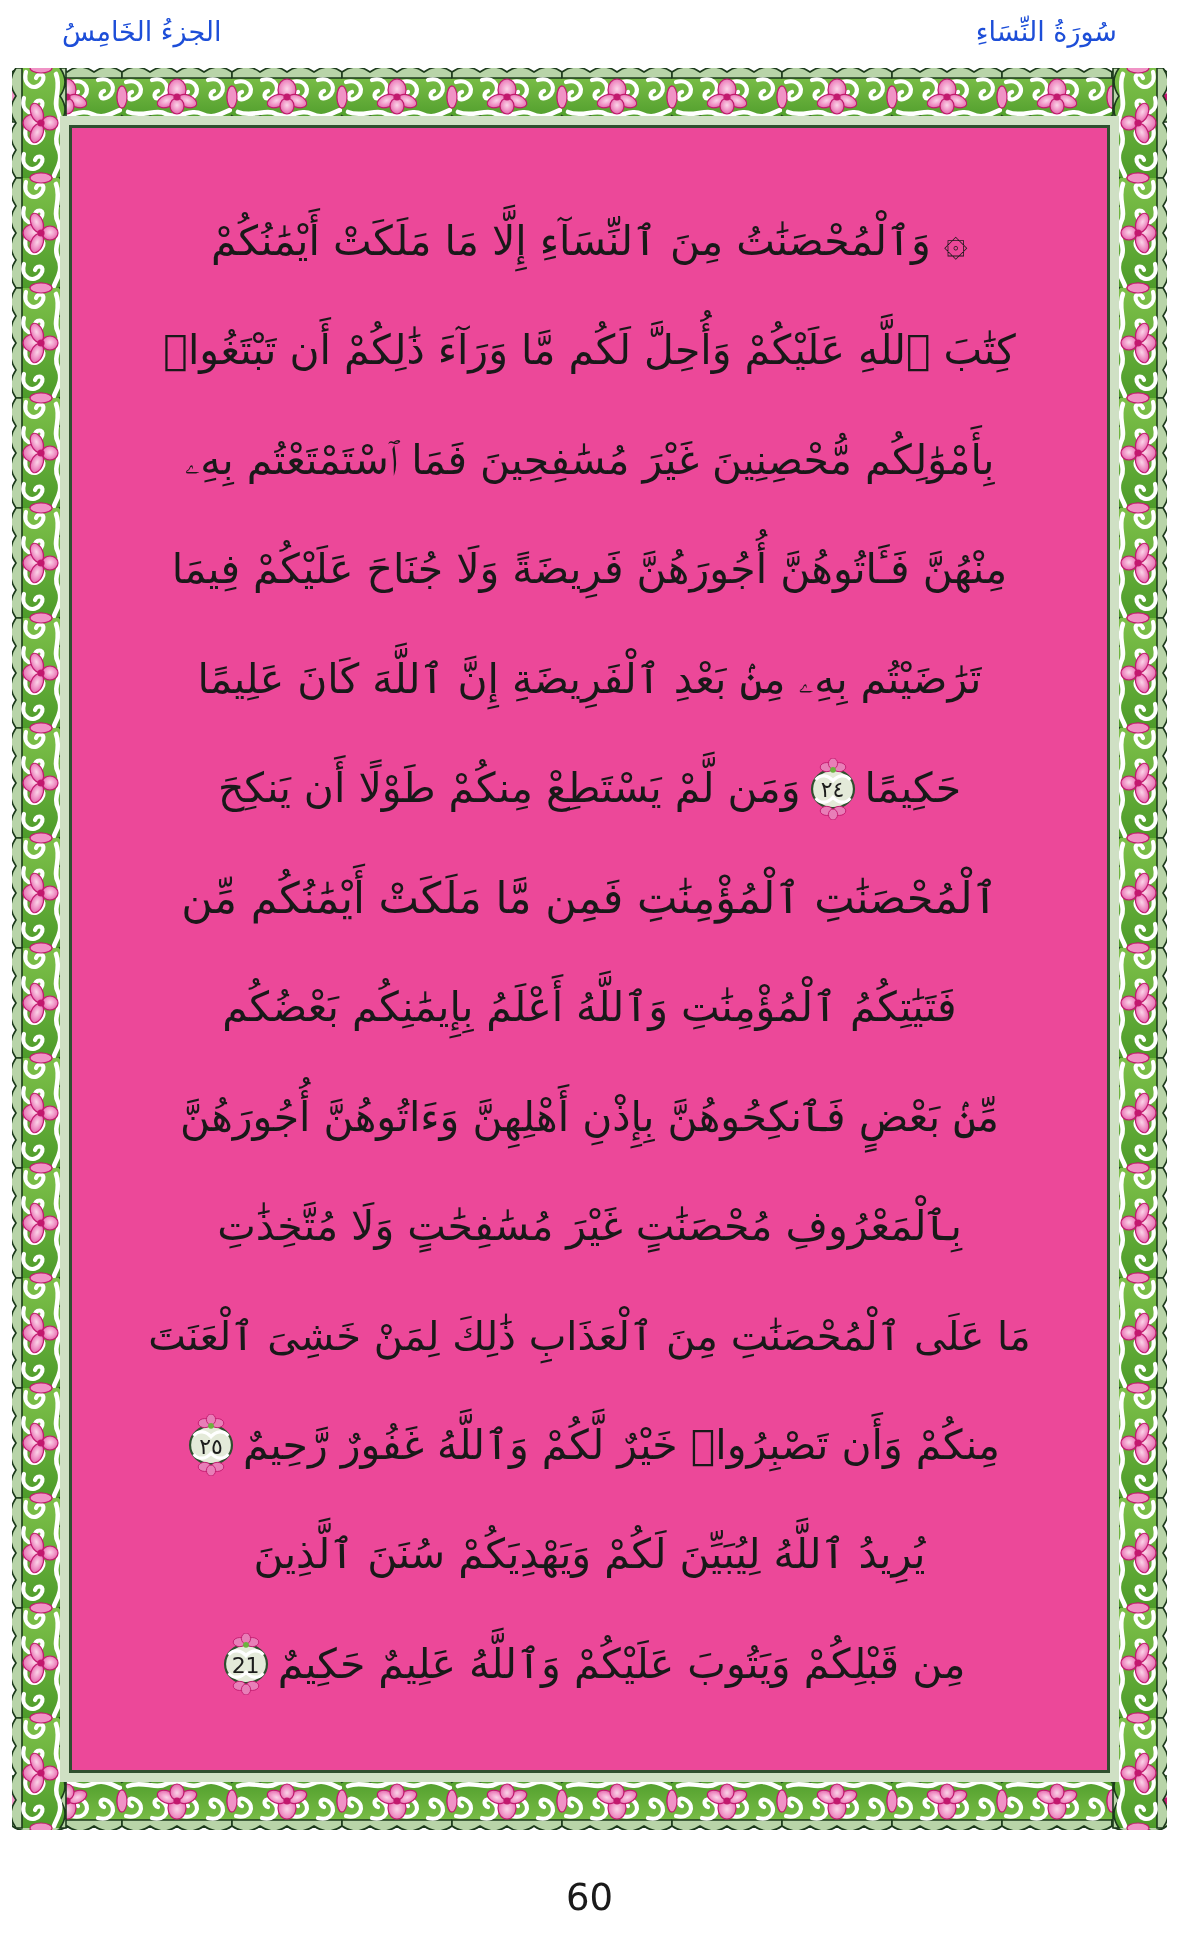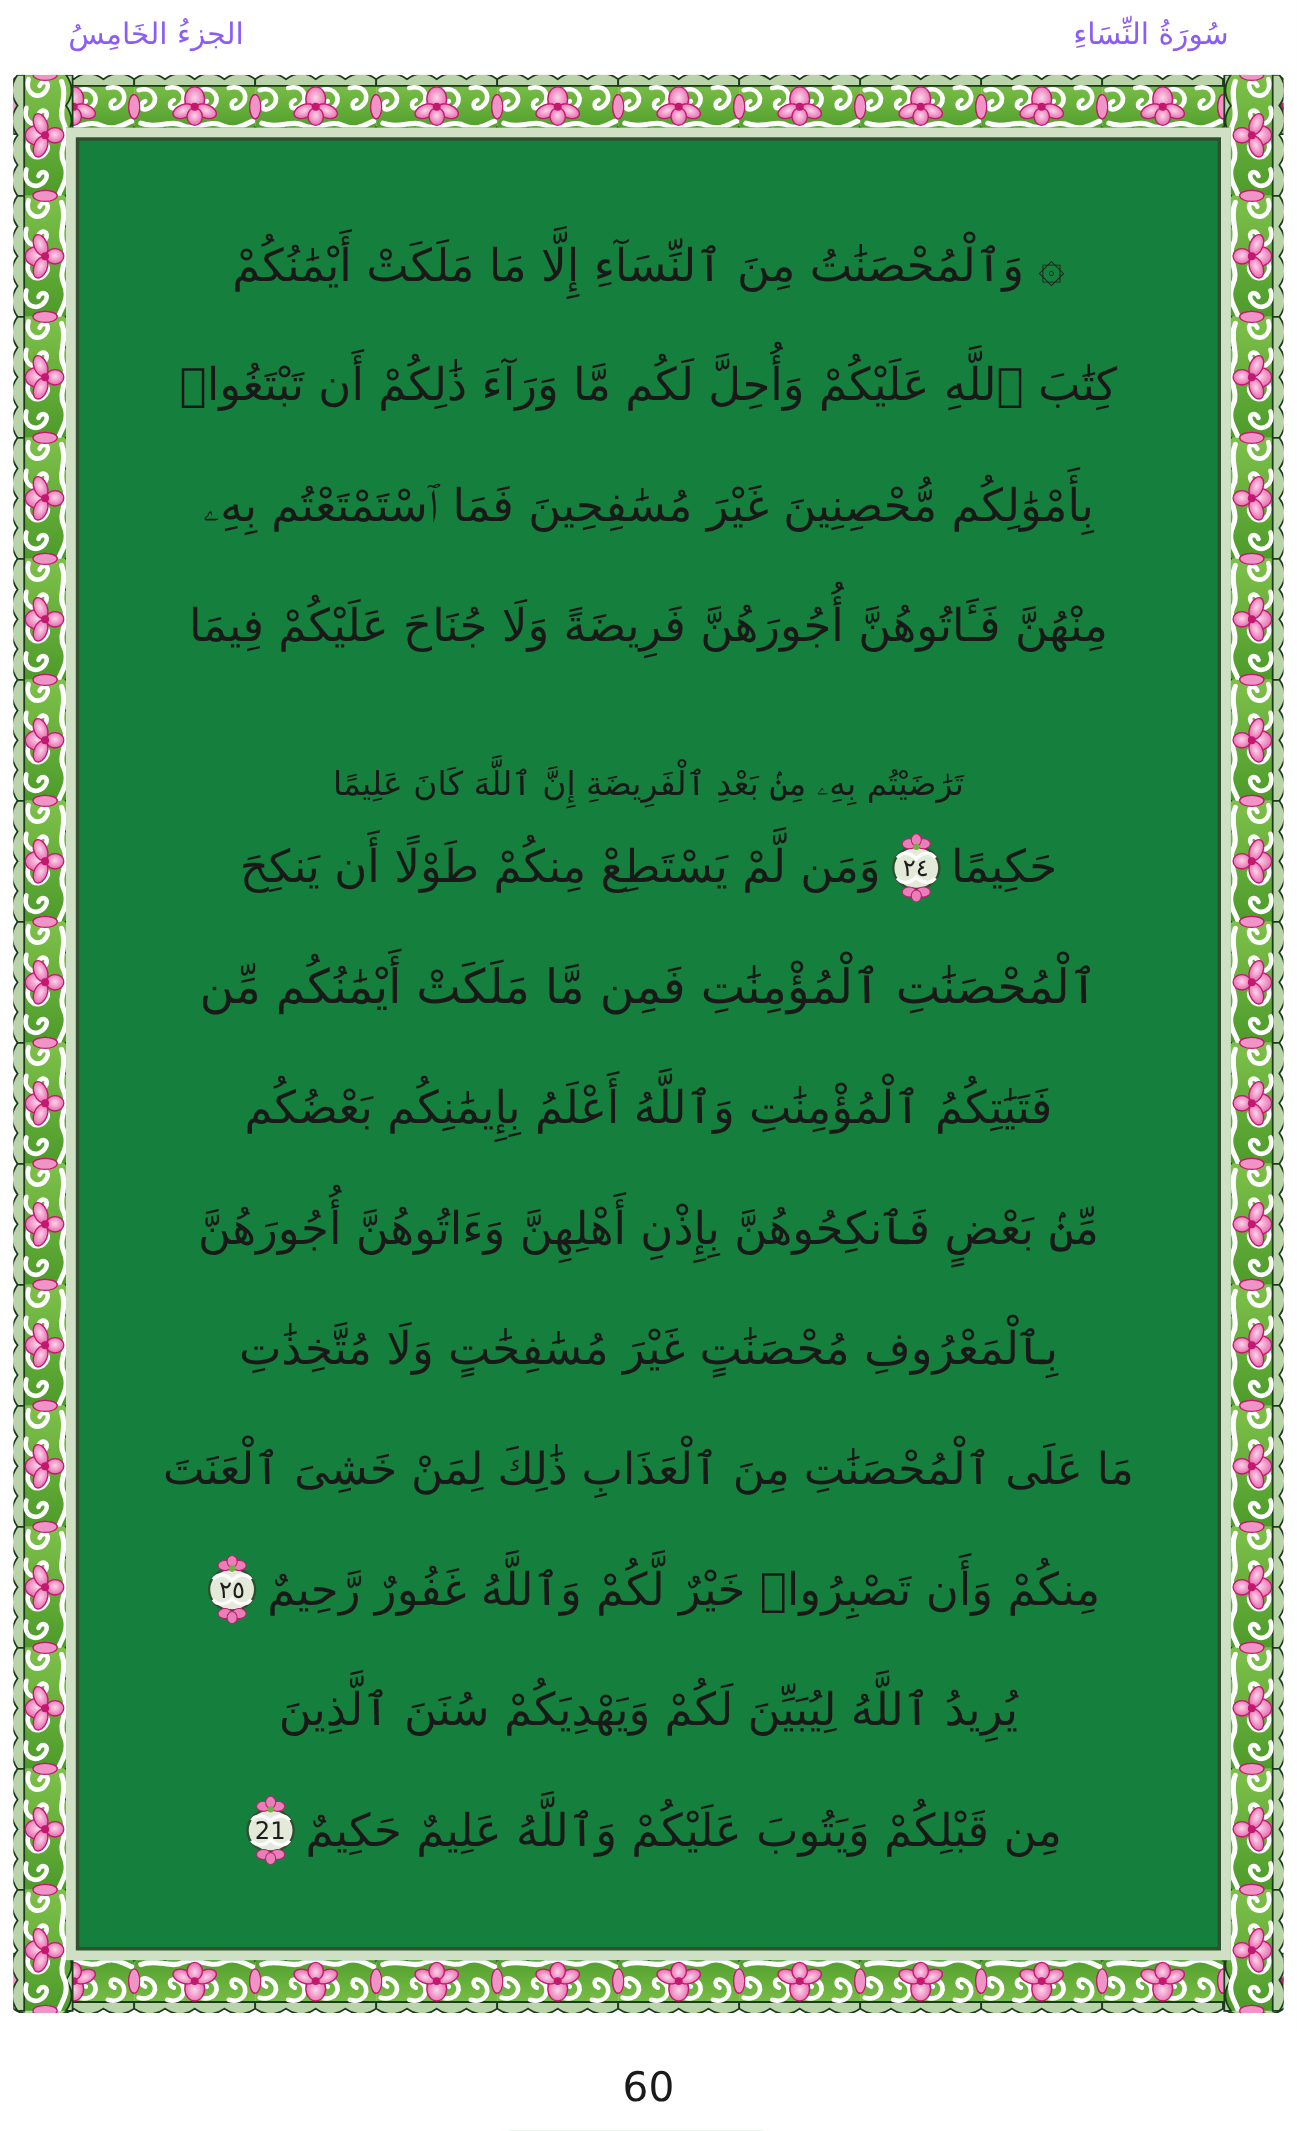--- a/index.html
+++ b/index.html
@@ -24,21 +24,21 @@
     height: 62px;
     display: flex;
     align-items: center;
     justify-content: space-between;
     padding: 0 62px;
     box-sizing: border-box;
   }
   .header-text {
     font-family: "DejaVu Sans", "Liberation Sans", sans-serif;
     font-size: 27px;
-    color: #8b5cf6;
+    color: #1d4ed8;
     white-space: nowrap;
     letter-spacing: 0px;
     font-weight: 500;
   }
 
   
   .frame-outer {
     position: absolute;
     left: 12px;
     top: 68px;
@@ -59,21 +59,21 @@
 
   .band svg { display: block; }
 
   
   .frame-inner {
     position: absolute;
     left: 48px;
     top: 48px;
     right: 48px;
     bottom: 48px;
-    background: #15803d;
+    background: #ec4899;
     border: 9px solid #cfe0c4;
     box-sizing: border-box;
   }
   .frame-inner::before {
     content: "";
     position: absolute;
     left: 0; top: 0; right: 0; bottom: 0;
     border: 3px solid #2f4f2f;
     pointer-events: none;
   }
@@ -311,21 +311,21 @@
       </div>
       <div class="ayah-line" style="font-size: 41px;">
         <span>كِتَٰبَ ٱللَّهِ عَلَيْكُمْ وَأُحِلَّ لَكُم مَّا وَرَآءَ ذَٰلِكُمْ أَن تَبْتَغُوا۟</span>
       </div>
       <div class="ayah-line" style="font-size: 41px;">
         <span>بِأَمْوَٰلِكُم مُّحْصِنِينَ غَيْرَ مُسَٰفِحِينَ فَمَا ٱسْتَمْتَعْتُم بِهِۦ</span>
       </div>
       <div class="ayah-line" style="font-size: 41px;">
         <span>مِنْهُنَّ فَـَٔاتُوهُنَّ أُجُورَهُنَّ فَرِيضَةً وَلَا جُنَاحَ عَلَيْكُمْ فِيمَا</span>
       </div>
-      <div class="ayah-line" style="font-size: 30px; align-items: flex-end;">
+      <div class="ayah-line" style="font-size: 41px;">
         <span>تَرَٰضَيْتُم بِهِۦ مِنۢ بَعْدِ ٱلْفَرِيضَةِ إِنَّ ٱللَّهَ كَانَ عَلِيمًا</span>
       </div>
 
       <div class="ayah-line" style="font-size: 41px;">
         <span>حَكِيمًا</span>
         <span class="ayah-marker">
           <svg width="54" height="62" viewBox="0 0 54 68">
               <use href="#medallion"></use>
             </svg>
           <span class="medallion-num">٢٤</span>

